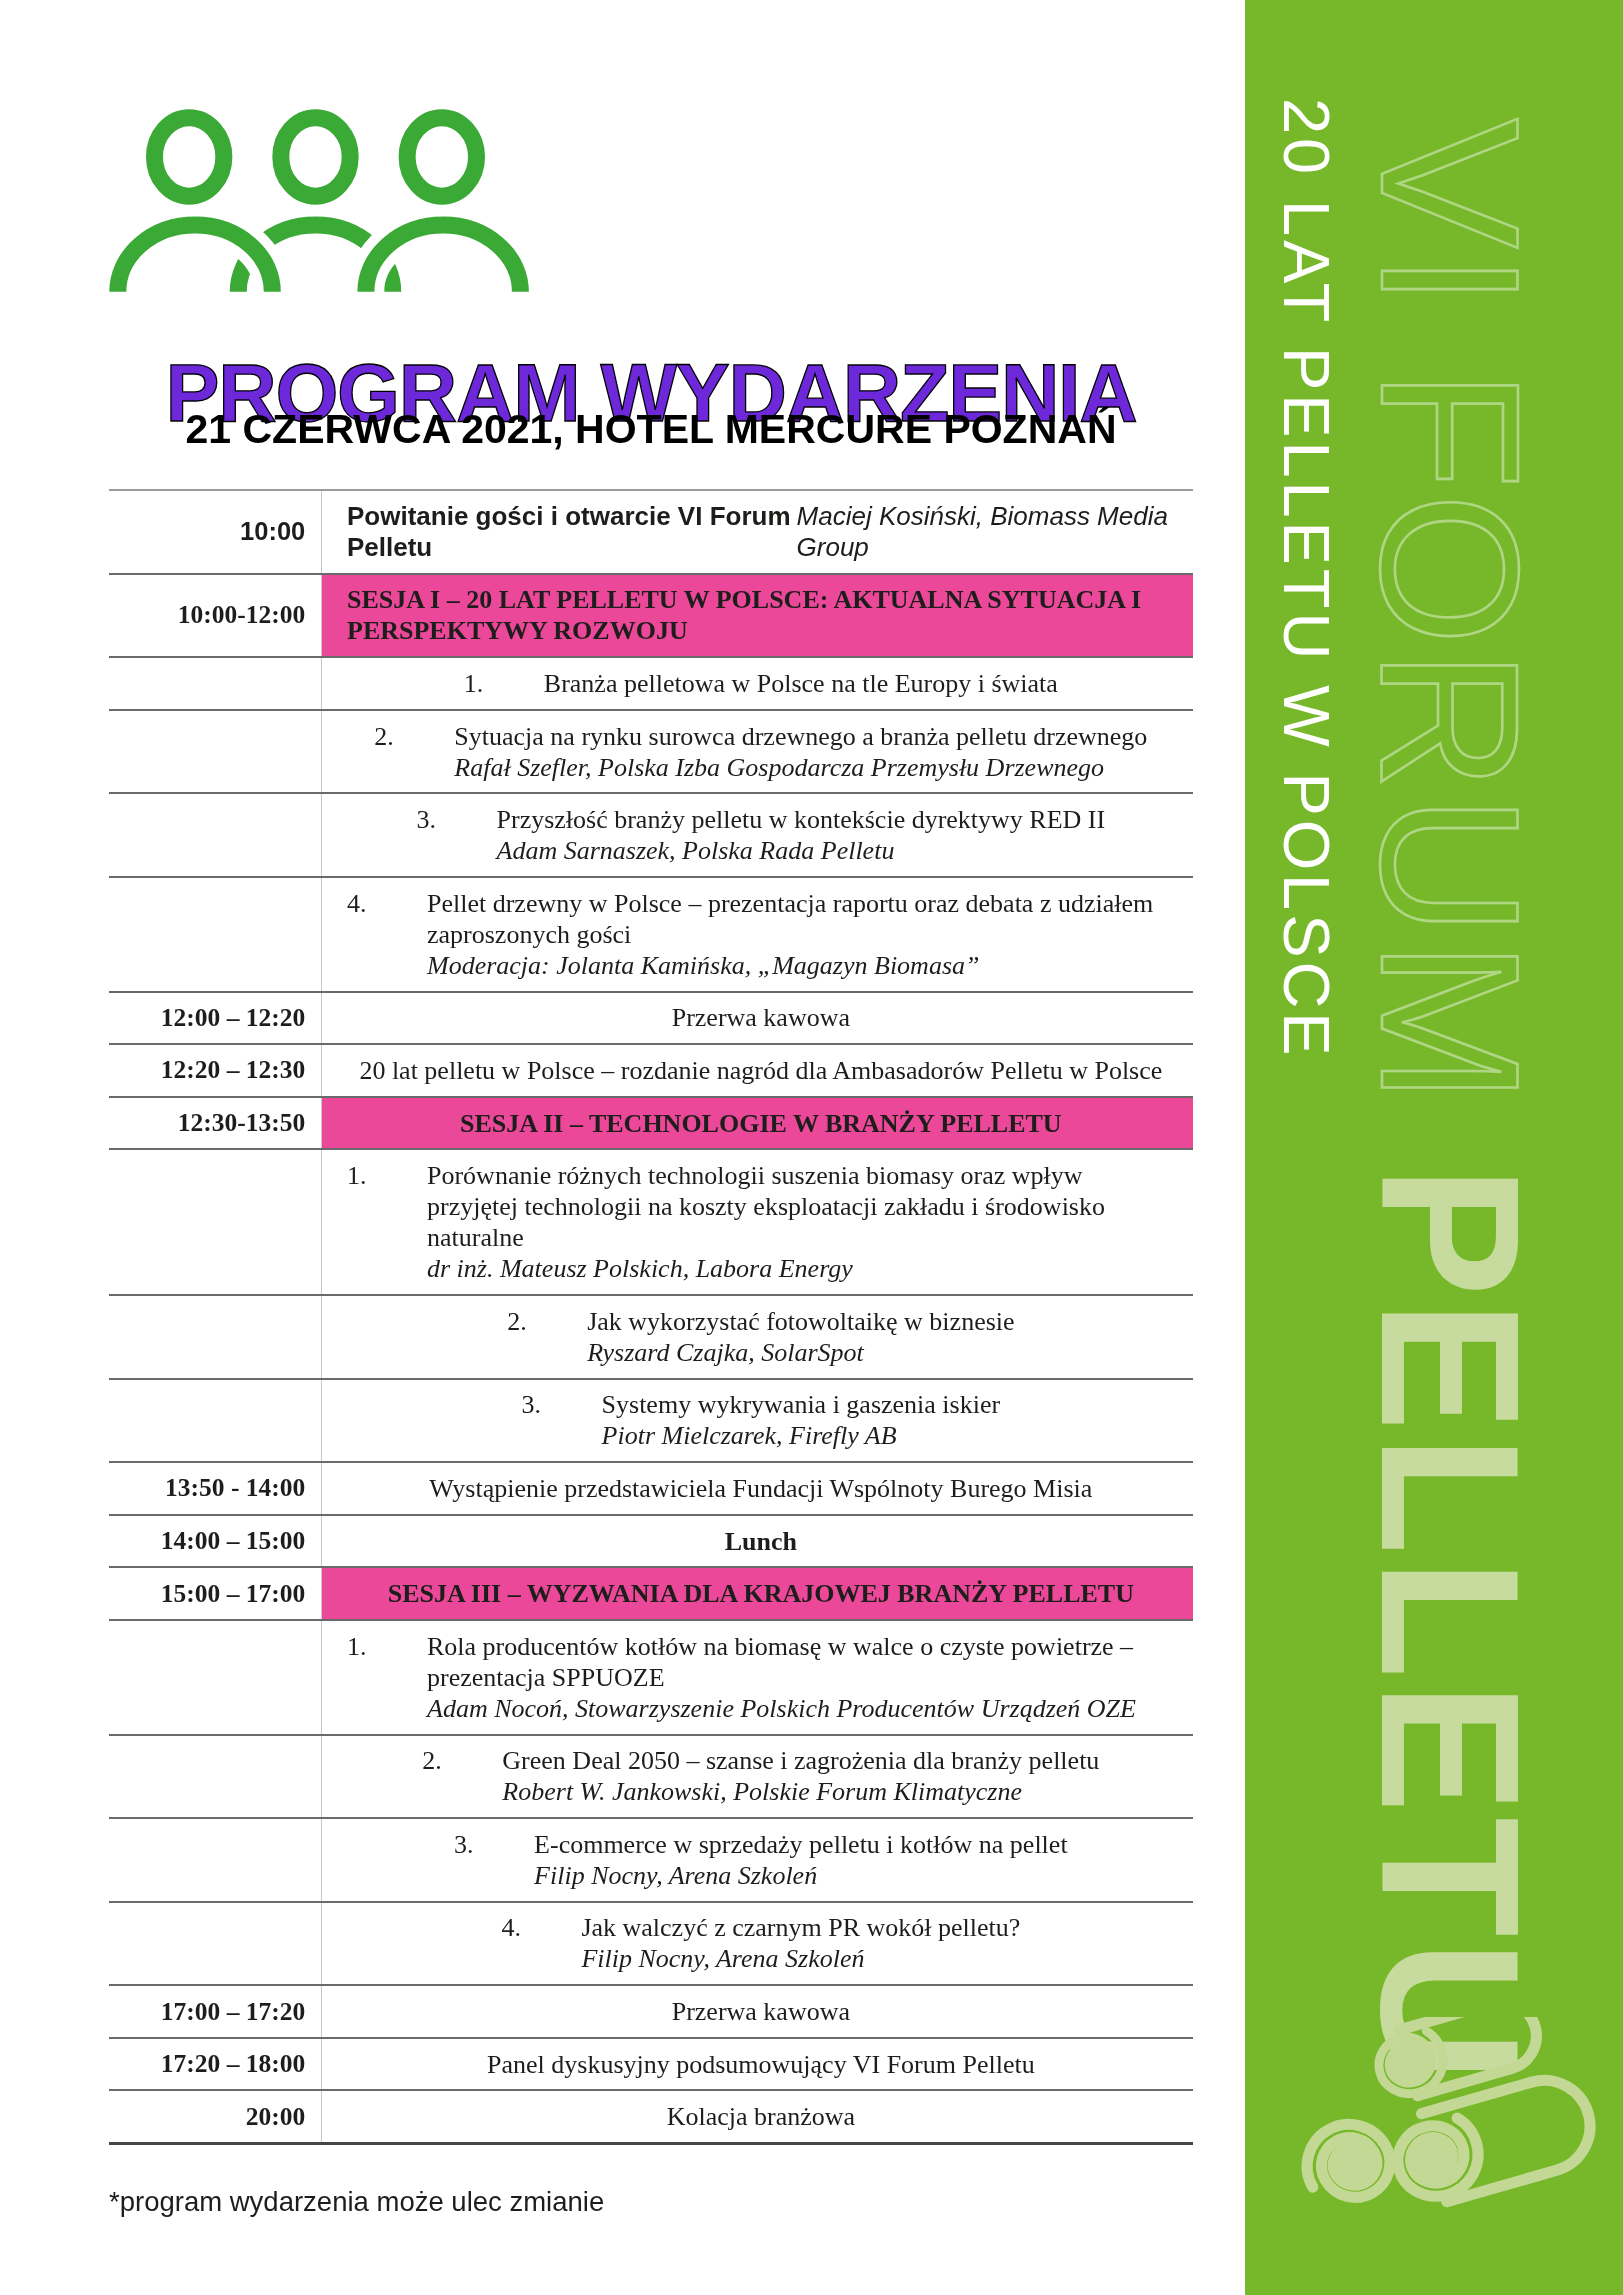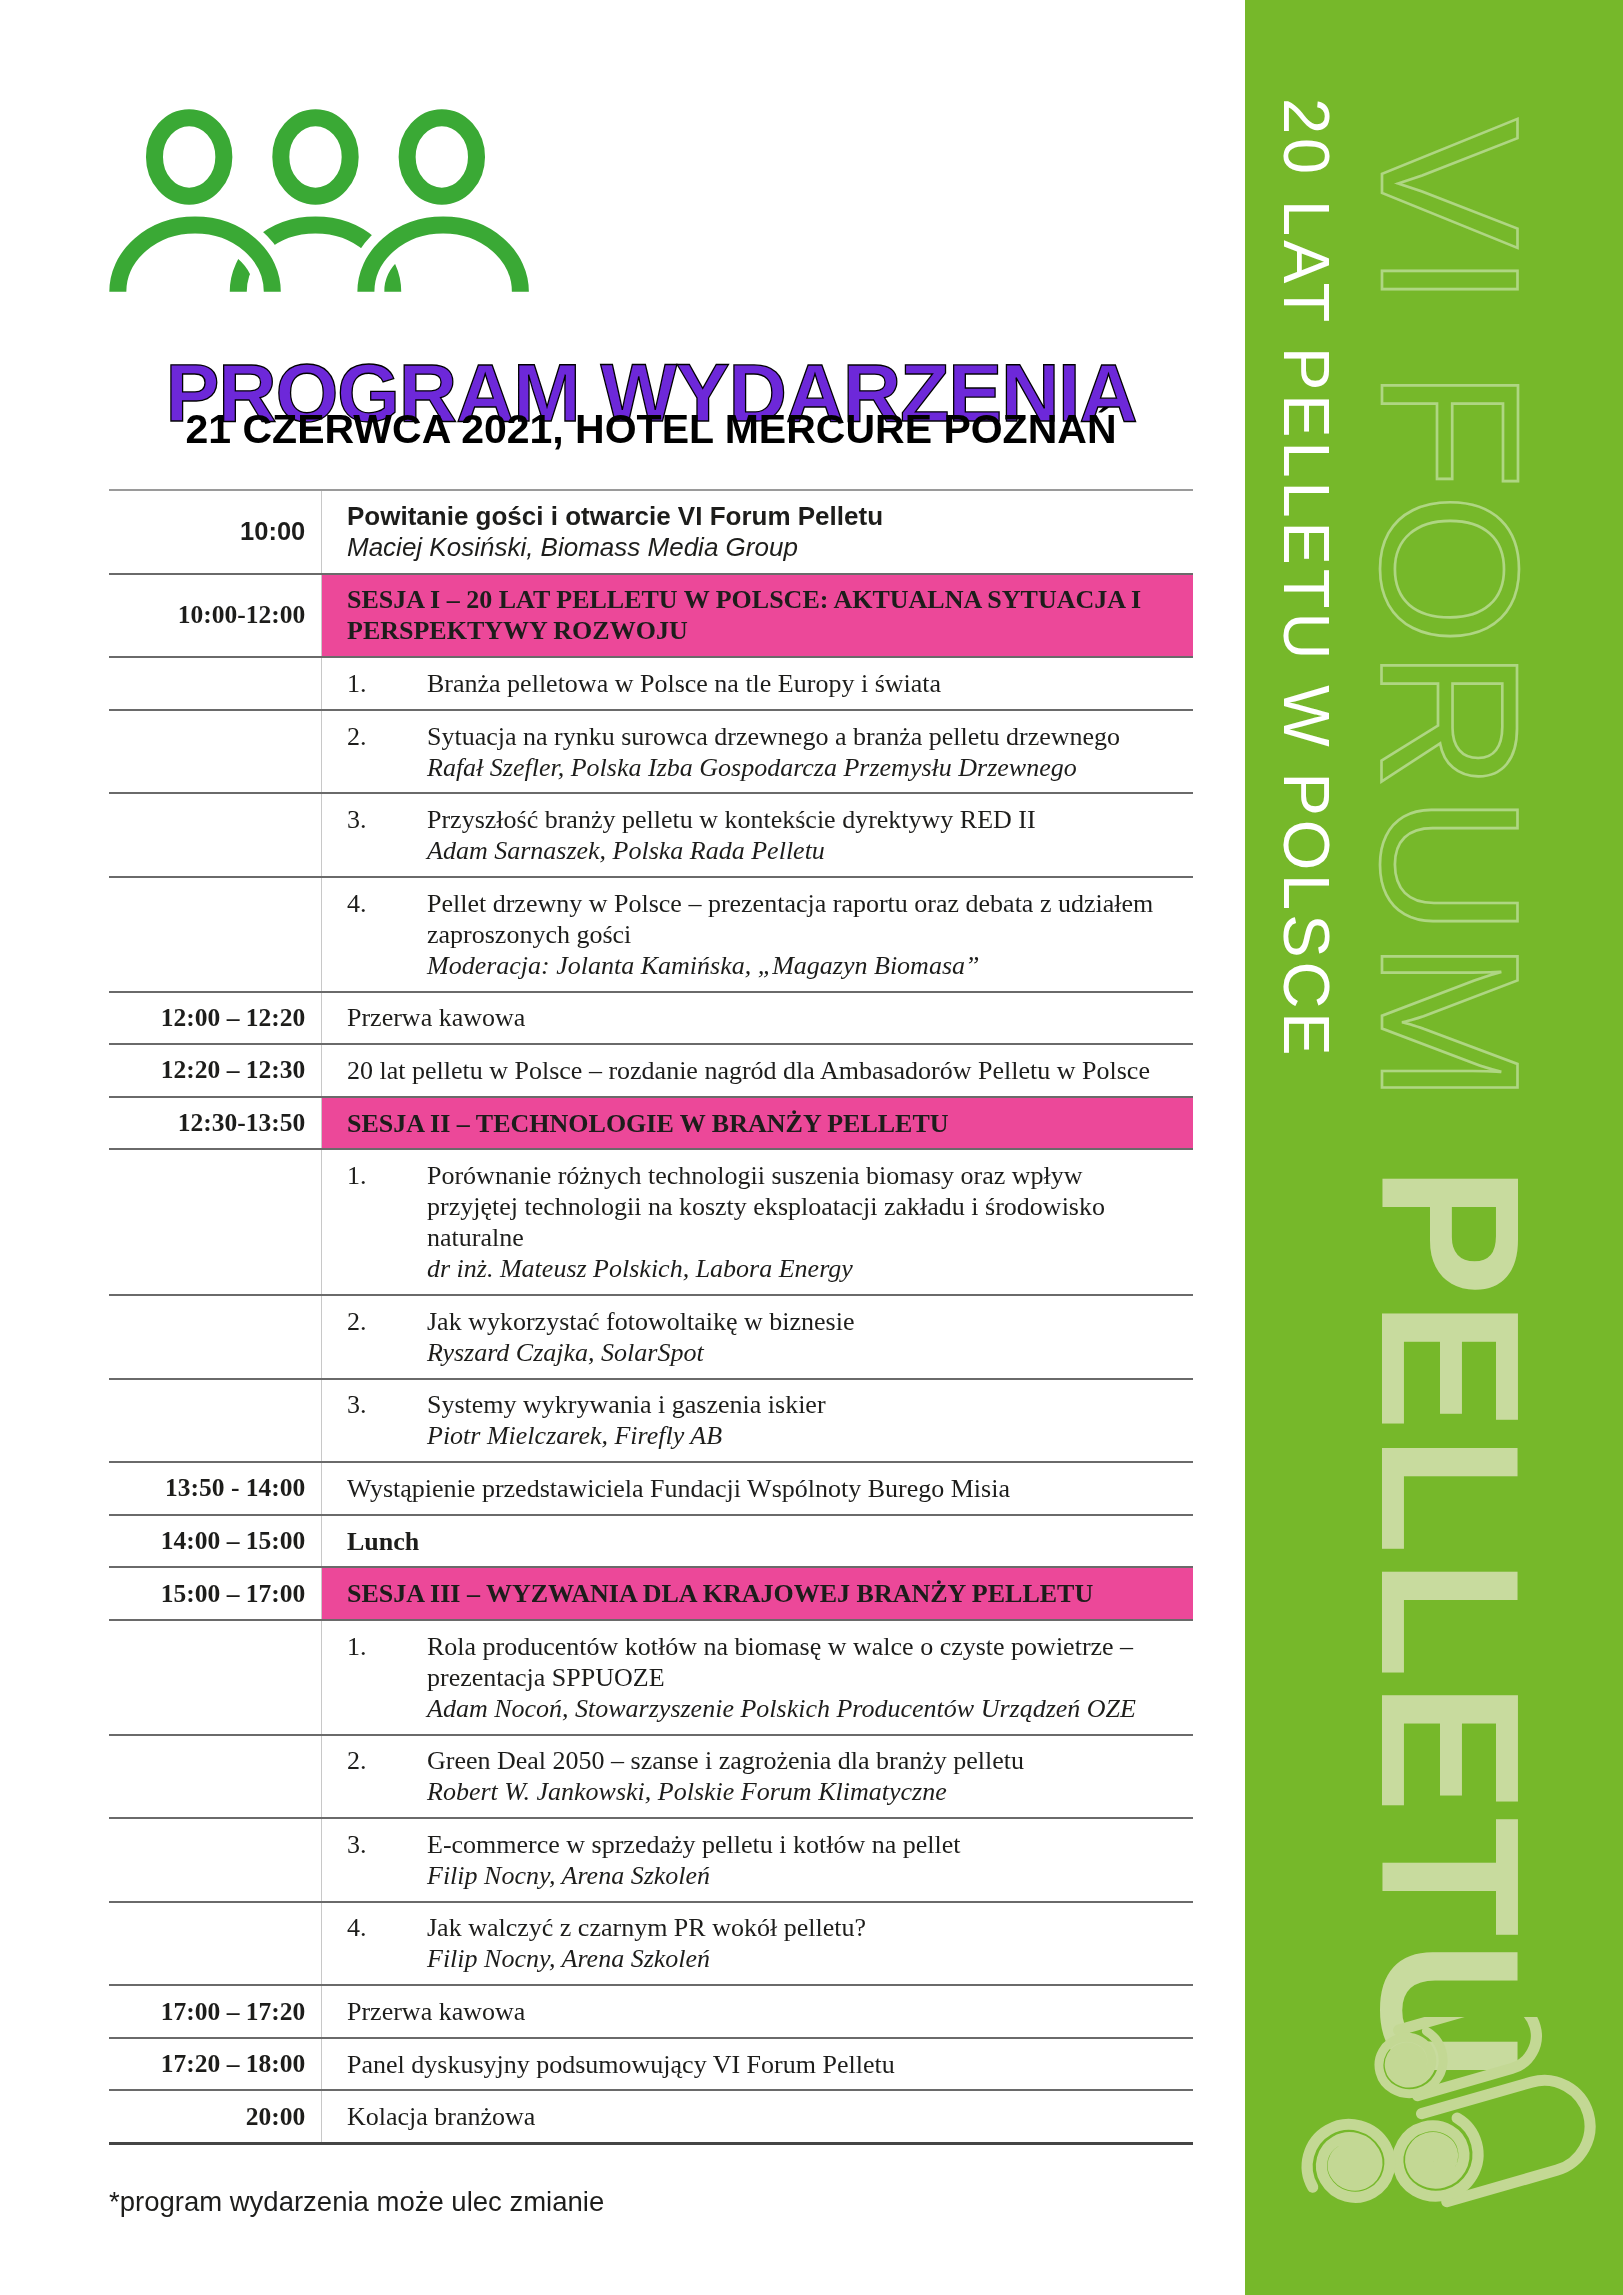--- a/index.html
+++ b/index.html
@@ -33,21 +33,21 @@
   .row + .row{border-top:2px solid #6a6a6a;font-family:Liberation Serif, serif;}
   .cell-time{
     width:213px;flex:none;box-sizing:border-box;
     display:flex;align-items:center;justify-content:flex-end;
     padding:6.5px 15.7px 6.5px 3.9px;border-right:1.3px solid #c8c8c8;
     font-weight:700;font-size:25.5px;white-space:nowrap;text-align:right;
   }
   .cell-desc{
     flex:1;box-sizing:border-box;padding:9.8px 18.3px 9.8px 25px;
     font-size:26px;line-height:31px;
-    display:flex;flex-direction:column;justify-content:center;
+    display:flex;flex-direction:row;justify-content:center;
   }
   .cell-desc.session{
     background:#ec4899;font-weight:700;
   }
   .row-title.bold{font-weight:700;}
   .speaker{font-style:italic;font-weight:400;}
   .item{display:flex;}
   .num{width:34px;flex:none;}
   .item-body{flex:1;margin-left:46px;}
 

